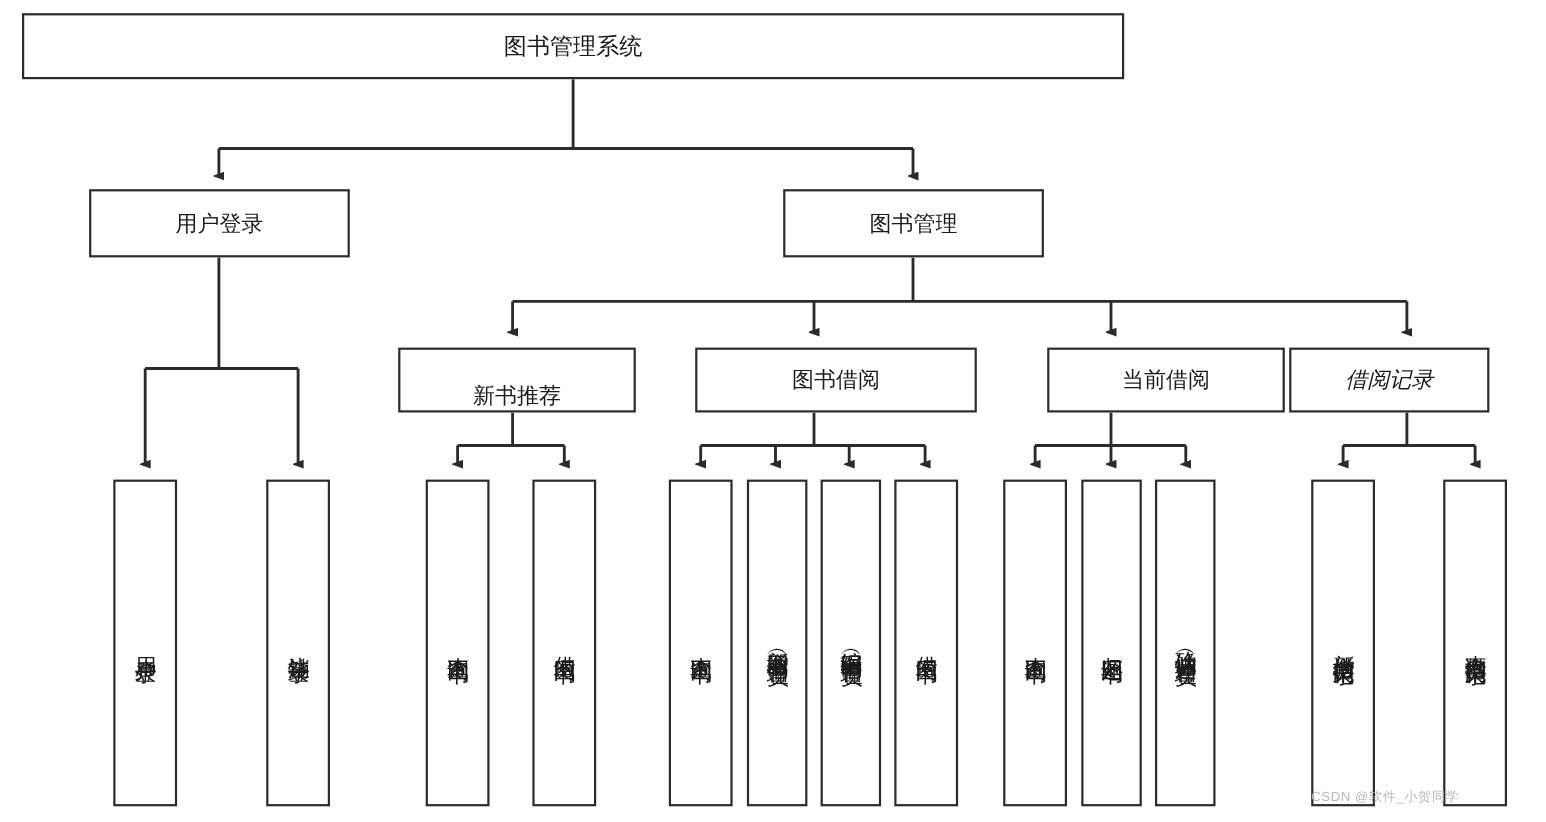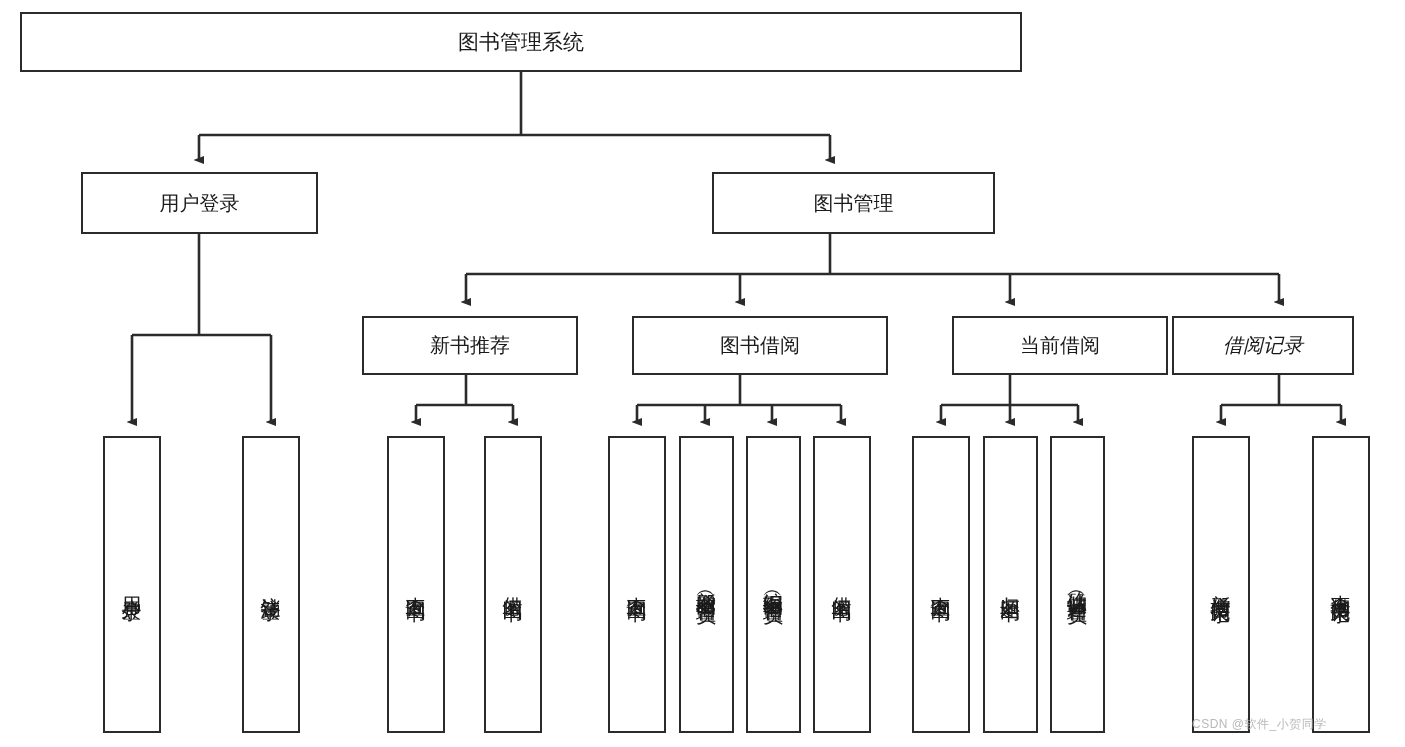--- a/index.html
+++ b/index.html
@@ -109,25 +109,25 @@
     </g>
   </svg>
 
   <div class="node root" style="left:20px;top:12px;width:1002px;height:60px;">
     <span>图书管理系统</span>
   </div>
 
   <div class="node lvl2" style="left:81px;top:172px;width:237px;height:62px;">
     <span>用户登录</span>
   </div>
-  <div class="node lvl2" style="left:712px;top:172px;width:283px;height:62px;">
+  <div class="node lvl2" style="left:712px;top:172px;width:237px;height:62px;">
     <span>图书管理</span>
   </div>
 
-  <div class="node lvl3" style="left:362px;top:316px;width:216px;height:59px;">
+  <div class="node lvl3" style="left:362px;top:316px;width:216px;height:59px;align-items:flex-end;">
     <span>新书推荐</span>
   </div>
   <div class="node lvl3" style="left:632px;top:316px;width:256px;height:59px;">
     <span>图书借阅</span>
   </div>
   <div class="node lvl3" style="left:952px;top:316px;width:216px;height:59px;">
     <span>当前借阅</span>
   </div>
   <div class="node lvl3" style="left:1172px;top:316px;width:182px;height:59px;font-style:italic;">
     <span>借阅记录</span>

